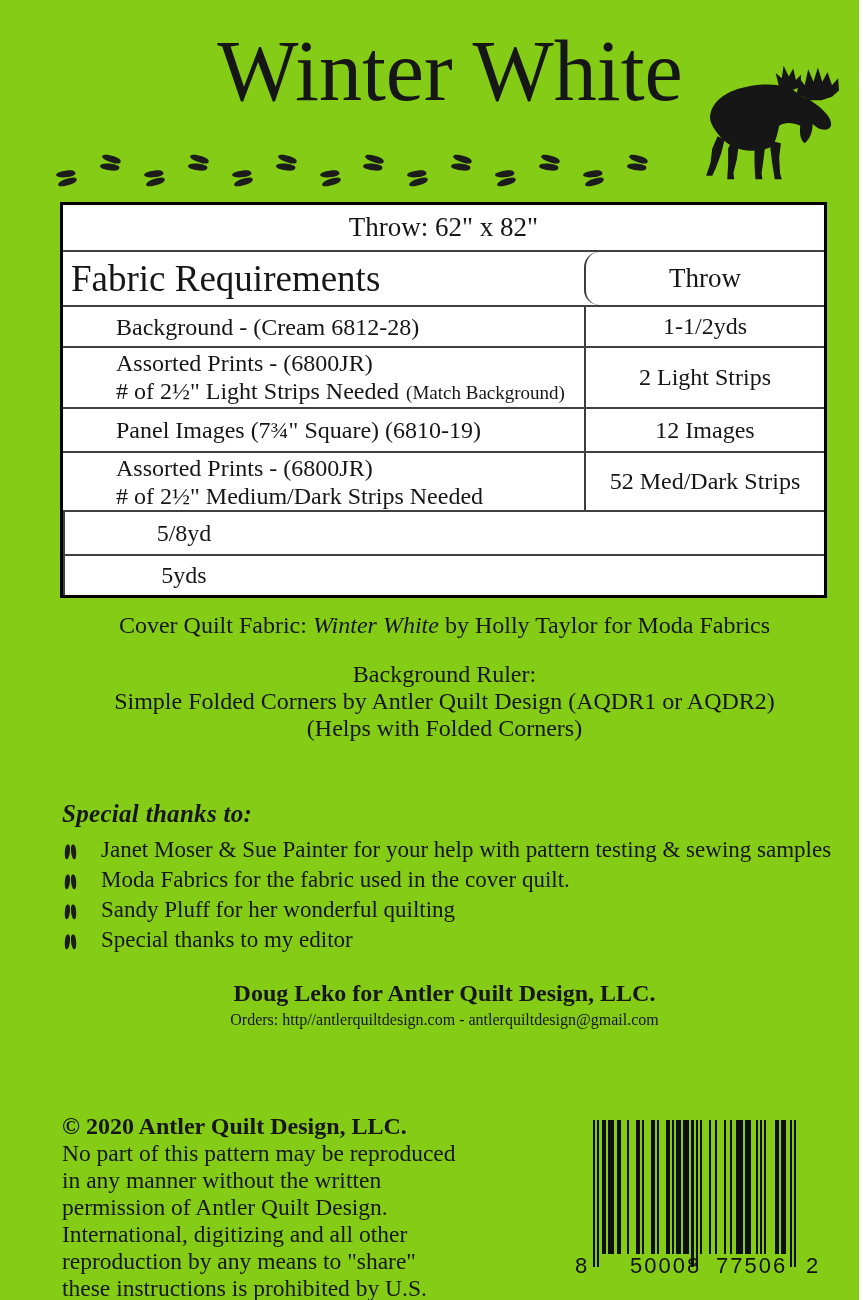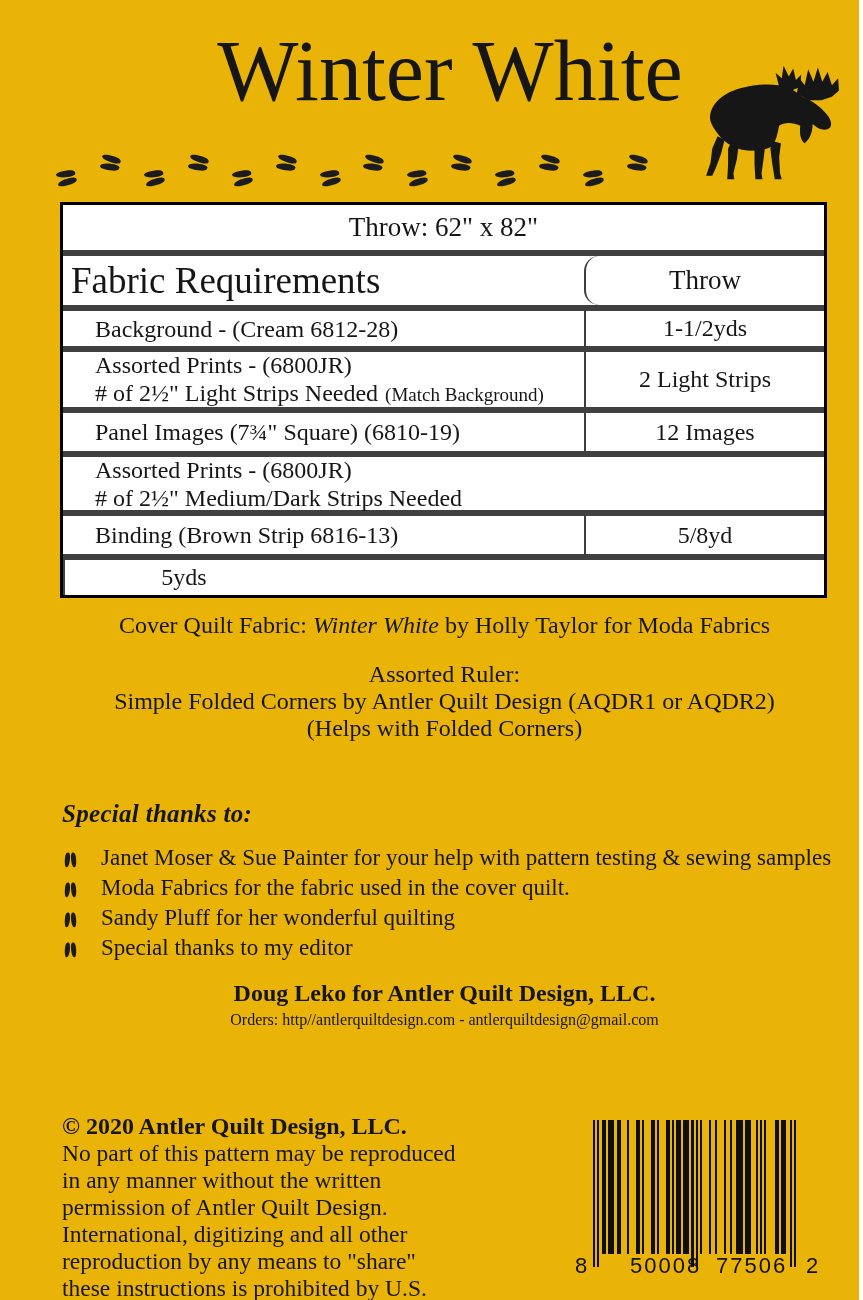--- a/index.html
+++ b/index.html
@@ -2,21 +2,21 @@
 <html><head>
 <meta charset="utf-8">
 <style>
   * { box-sizing: border-box; margin: 0; padding: 0; }
   html, body { background: #ffffff; }
   body {
     width: 863px; height: 1300px;
     font-family: "Liberation Serif", "DejaVu Serif", serif;
     color: #161616;
   }
-  .page { position: relative; width: 859px; height: 1300px; background: #eab308; overflow: hidden; }
+  .page { position: relative; width: 859px; height: 1300px; background: #84cc16; overflow: hidden; }
 
   
   .title {
     position: absolute; top: 28px; left: 60px; width: 780px;
     text-align: center; font-size: 86px; line-height: 1.0;
     white-space: nowrap; letter-spacing: 0px;
   }
   .moose { position: absolute; top: 50px; right: 10px; width: 152px; height: 132px; }
   .moose path { fill: #161616; }
 
@@ -26,39 +26,39 @@
   }
   .track { width: 17px; height: 22px; fill: #1c1c1c; flex: 0 0 auto; }
   .track.down { transform: translateY(8px) rotate(78deg); }
   .track.up   { transform: translateY(-7px) rotate(102deg); }
 
   
   .fab-table {
     position: absolute; left: 60px; top: 202px; width: 767px;
     border: 3px solid #000; background: #fff;
   }
-  .t-row { display: flex; align-items: stretch; border-top: 6px solid #404040; }
+  .t-row { display: flex; align-items: stretch; border-top: 2px solid #404040; }
   .t-row:first-child { border-top: none; }
-  .cell-l { flex: 1; display: flex; flex-direction: column; justify-content: center; padding-left: 32px; font-size: 24px; line-height: 28px; }
+  .cell-l { flex: 1; display: flex; flex-direction: column; justify-content: center; padding-left: 53px; font-size: 24px; line-height: 28px; }
   .cell-r { width: 240px; border-left: 2px solid #3d3d3d; display: flex; align-items: center; justify-content: center; font-size: 24px; text-align: center; }
   .row-size { height: 45px; display: flex; align-items: center; justify-content: center; font-size: 27px; }
   .row-header { height: 55px; }
   .row-header .cell-l { font-size: 37px; padding-left: 8px; line-height: 1; }
   .row-header .cell-r { font-size: 27px; border-radius: 15px; }
   .r-h40 { height: 41px; } .r-h60 { height: 61px; } .r-h42 { height: 44px; } .r-h58 { height: 59px; } .r-h41 { height: 41px; }
   .small-note { font-size: 19px; margin-left: 7px; }
 
   
   .cover-line { position: absolute; top: 612px; left: 30px; right: 0; text-align: center; font-size: 24px; }
   .cover-line .it { font-style: italic; }
   .ruler-block { position: absolute; top: 661px; left: 30px; right: 0; text-align: center; font-size: 24px; line-height: 27px; }
 
   
   .thanks { position: absolute; top: 800px; left: 62px; width: 792px; }
-  .thanks-heading { font-size: 25px; font-weight: bold; font-style: italic; margin-bottom: 17px; letter-spacing: 0.3px; }
+  .thanks-heading { font-size: 25px; font-weight: bold; font-style: italic; margin-bottom: 9px; letter-spacing: 0.3px; }
   .thanks-list { list-style: none; }
   .thanks-list li { display: flex; align-items: center; font-size: 23px; line-height: 26px; margin-bottom: 4px; }
   .bullet-hoof { width: 13px; height: 18px; fill: #1c1c1c; margin: 3px 24px 0 2px; flex: 0 0 auto; }
 
   
   .author-line { position: absolute; top: 980px; left: 30px; right: 0; text-align: center; font-size: 24px; font-weight: bold; }
   .orders-line { position: absolute; top: 1011px; left: 30px; right: 0; text-align: center; font-size: 16px; }
 
   
   .copyright { position: absolute; top: 1113px; left: 62px; width: 440px; font-size: 23.5px; line-height: 27px; }
@@ -175,40 +175,38 @@
           <span>Panel Images (7¾" Square) (6810-19)</span>
         </div>
       <div class="cell-r">12 Images</div>
     </div>
 
     <div class="t-row r-h58">
       <div class="cell-l">
         <span>Assorted Prints - (6800JR)</span>
         <span># of 2½" Medium/Dark Strips Needed</span>
       </div>
+      <div class="cell-r">52 Med/Dark Strips</div>
     </div>
 
     <div class="t-row r-h42">
-      <div class="cell-l">
-          <span>Binding (Brown Strip 6816-13)</span>
-        </div>
       <div class="cell-r">5/8yd</div>
     </div>
 
     <div class="t-row r-h41">
       <div class="cell-r">5yds</div>
     </div>
   </div>
 
   <div class="cover-line">
     <span>Cover Quilt Fabric: </span><span class="it">Winter White</span><span> by Holly Taylor for Moda Fabrics</span>
   </div>
 
   <div class="ruler-block">
-    <div>Assorted Ruler:</div>
+    <div>Background Ruler:</div>
     <div>Simple Folded Corners by Antler Quilt Design (AQDR1 or AQDR2)</div>
     <div>(Helps with Folded Corners)</div>
   </div>
 
   <div class="thanks">
     <div class="thanks-heading">Special thanks to:</div>
     <ul class="thanks-list">
       <li>
         <svg class="bullet-hoof" viewBox="0 0 20 26">
             <use href="#hoofprint"></use>

